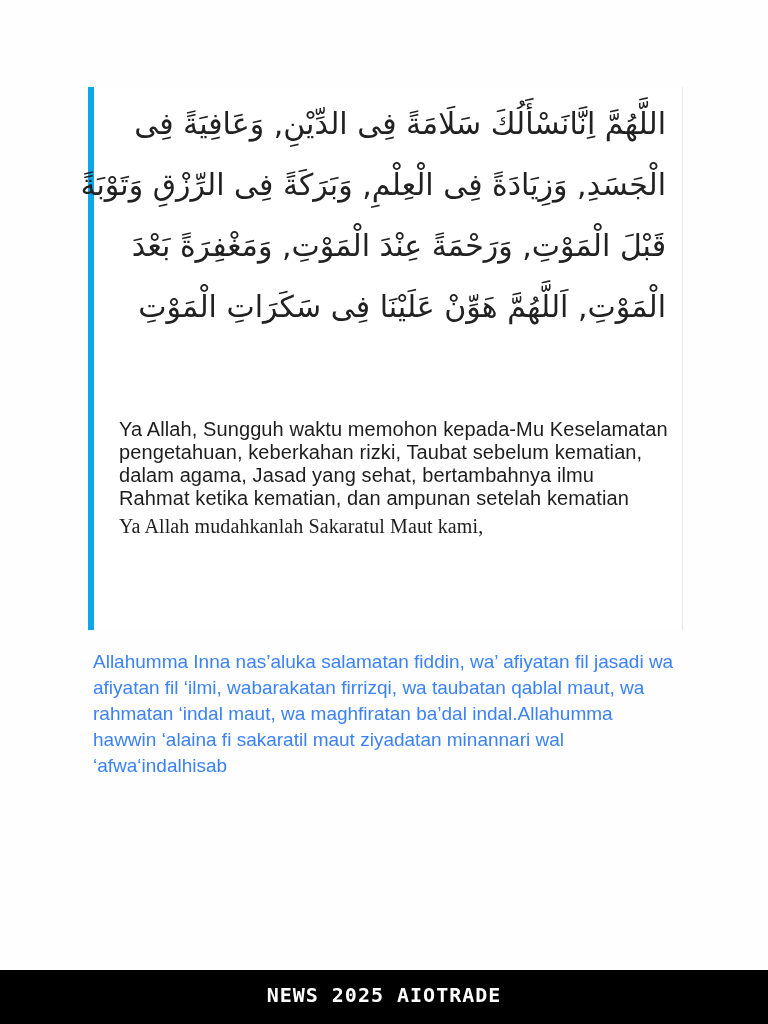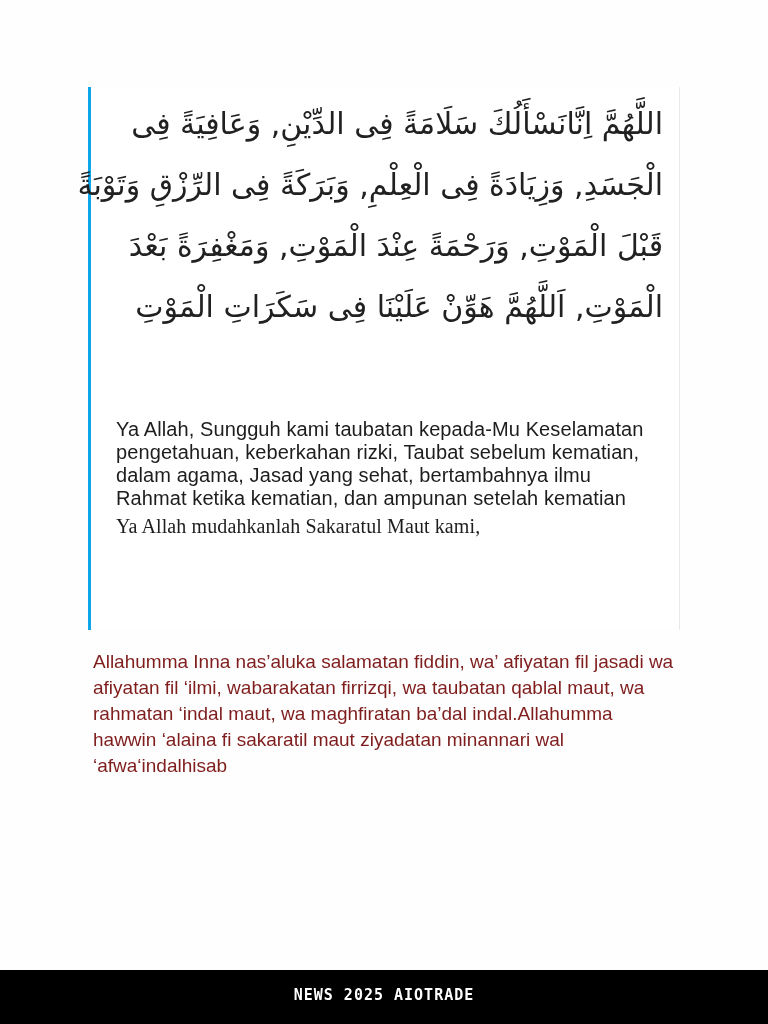--- a/index.html
+++ b/index.html
@@ -16,21 +16,21 @@
     font-family: "Liberation Sans", sans-serif;
   }
   
   .scan-block {
     position: absolute;
     left: 88px;
     top: 87px;
     width: 588px;
     height: 543px;
     background: #ffffff;
-    border-left: 3px solid #0ea5e9;
+    border-left: 6px solid #0ea5e9;
     border-right: 1px solid #e9e9e9;
   }
   .arabic-text {
     position: absolute;
     top: 6px;
     left: 6px;
     right: 16px;
     direction: rtl;
     text-align: right;
     font-family: "DejaVu Sans", "DejaVu Serif", sans-serif;
@@ -55,60 +55,60 @@
   .indo-para.p1 { top: 331px; }
   .indo-para.p2 { top: 428px; font-family: Liberation Serif, serif; }
   
   .translit {
     position: absolute;
     left: 93px;
     top: 649px;
     width: 600px;
     font-size: 19px;
     line-height: 26px;
-    color: #7f1d1d;
+    color: #3b82f6;
   }
   .translit .tline { white-space: nowrap; }
   
   .footer-bar {
     position: absolute;
     left: 0;
     top: 970px;
     width: 768px;
     height: 54px;
     background: #000000;
     display: flex;
     align-items: center;
     justify-content: center;
   }
   .footer-bar .footer-text {
     color: #ffffff;
     font-family: "DejaVu Sans Mono", "Liberation Mono", monospace;
-    font-size: 15px;
+    font-size: 20px;
     font-weight: bold;
     letter-spacing: 1px;
     margin-top: -4px;
   }
 </style>
 </head>
 <body>
 
 <div class="page">
 
   <div class="scan-block">
 
     <div class="arabic-text">
       <div class="aline">اللَّهُمَّ اِنَّانَسْأَلُكَ سَلَامَةً فِى الدِّيْنِ, وَعَافِيَةً فِى</div>
       <div class="aline">الْجَسَدِ, وَزِيَادَةً فِى الْعِلْمِ, وَبَرَكَةً فِى الرِّزْقِ وَتَوْبَةً</div>
       <div class="aline">قَبْلَ الْمَوْتِ, وَرَحْمَةً عِنْدَ الْمَوْتِ, وَمَغْفِرَةً بَعْدَ</div>
       <div class="aline">الْمَوْتِ, اَللَّهُمَّ هَوِّنْ عَلَيْنَا فِى سَكَرَاتِ الْمَوْتِ</div>
     </div>
 
     <div class="indo-para p1">
-      <div class="tline">Ya Allah, Sungguh kami taubatan kepada-Mu Keselamatan</div>
+      <div class="tline">Ya Allah, Sungguh waktu memohon kepada-Mu Keselamatan</div>
       <div class="tline">pengetahuan, keberkahan rizki, Taubat sebelum kematian,</div>
       <div class="tline">dalam agama, Jasad yang sehat, bertambahnya ilmu</div>
       <div class="tline">Rahmat ketika kematian, dan ampunan setelah kematian</div>
     </div>
 
     <div class="indo-para p2">
       <div class="tline">Ya Allah mudahkanlah Sakaratul Maut kami,</div>
     </div>
 
   </div>

